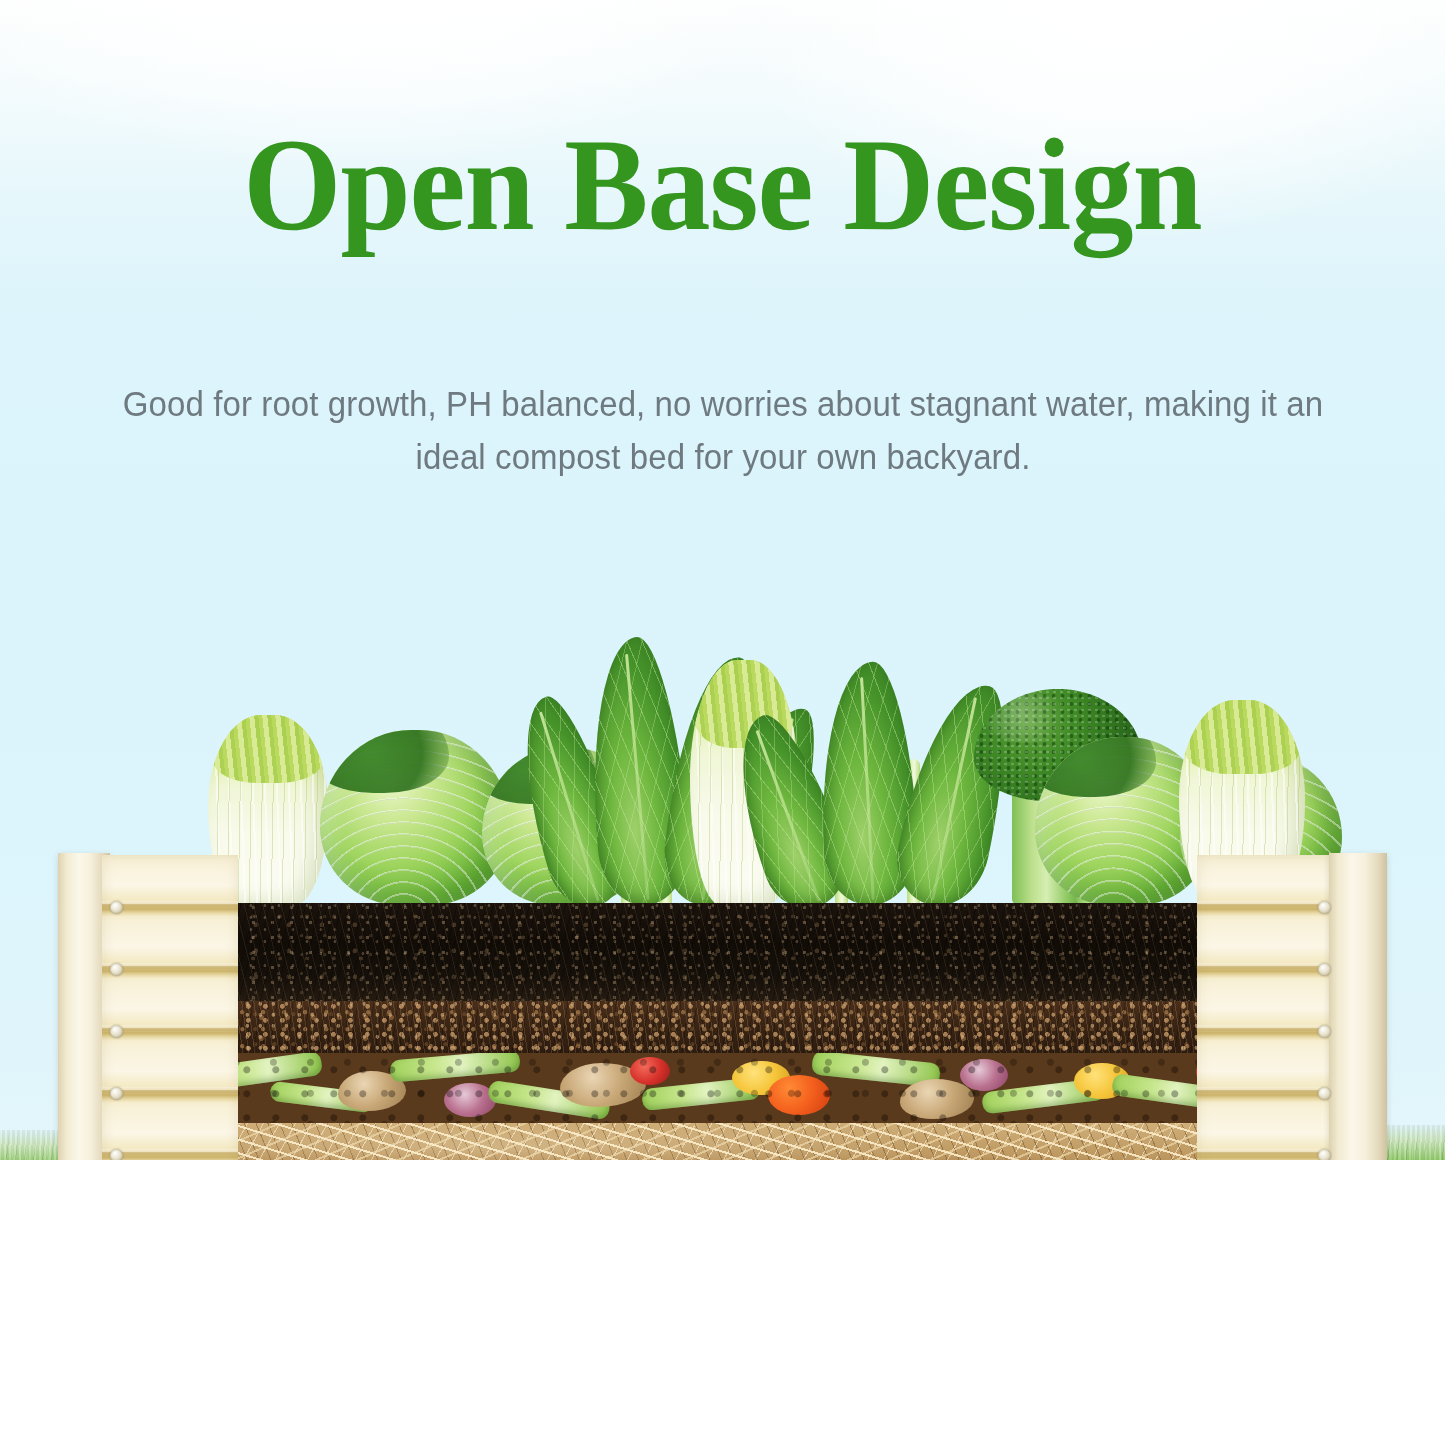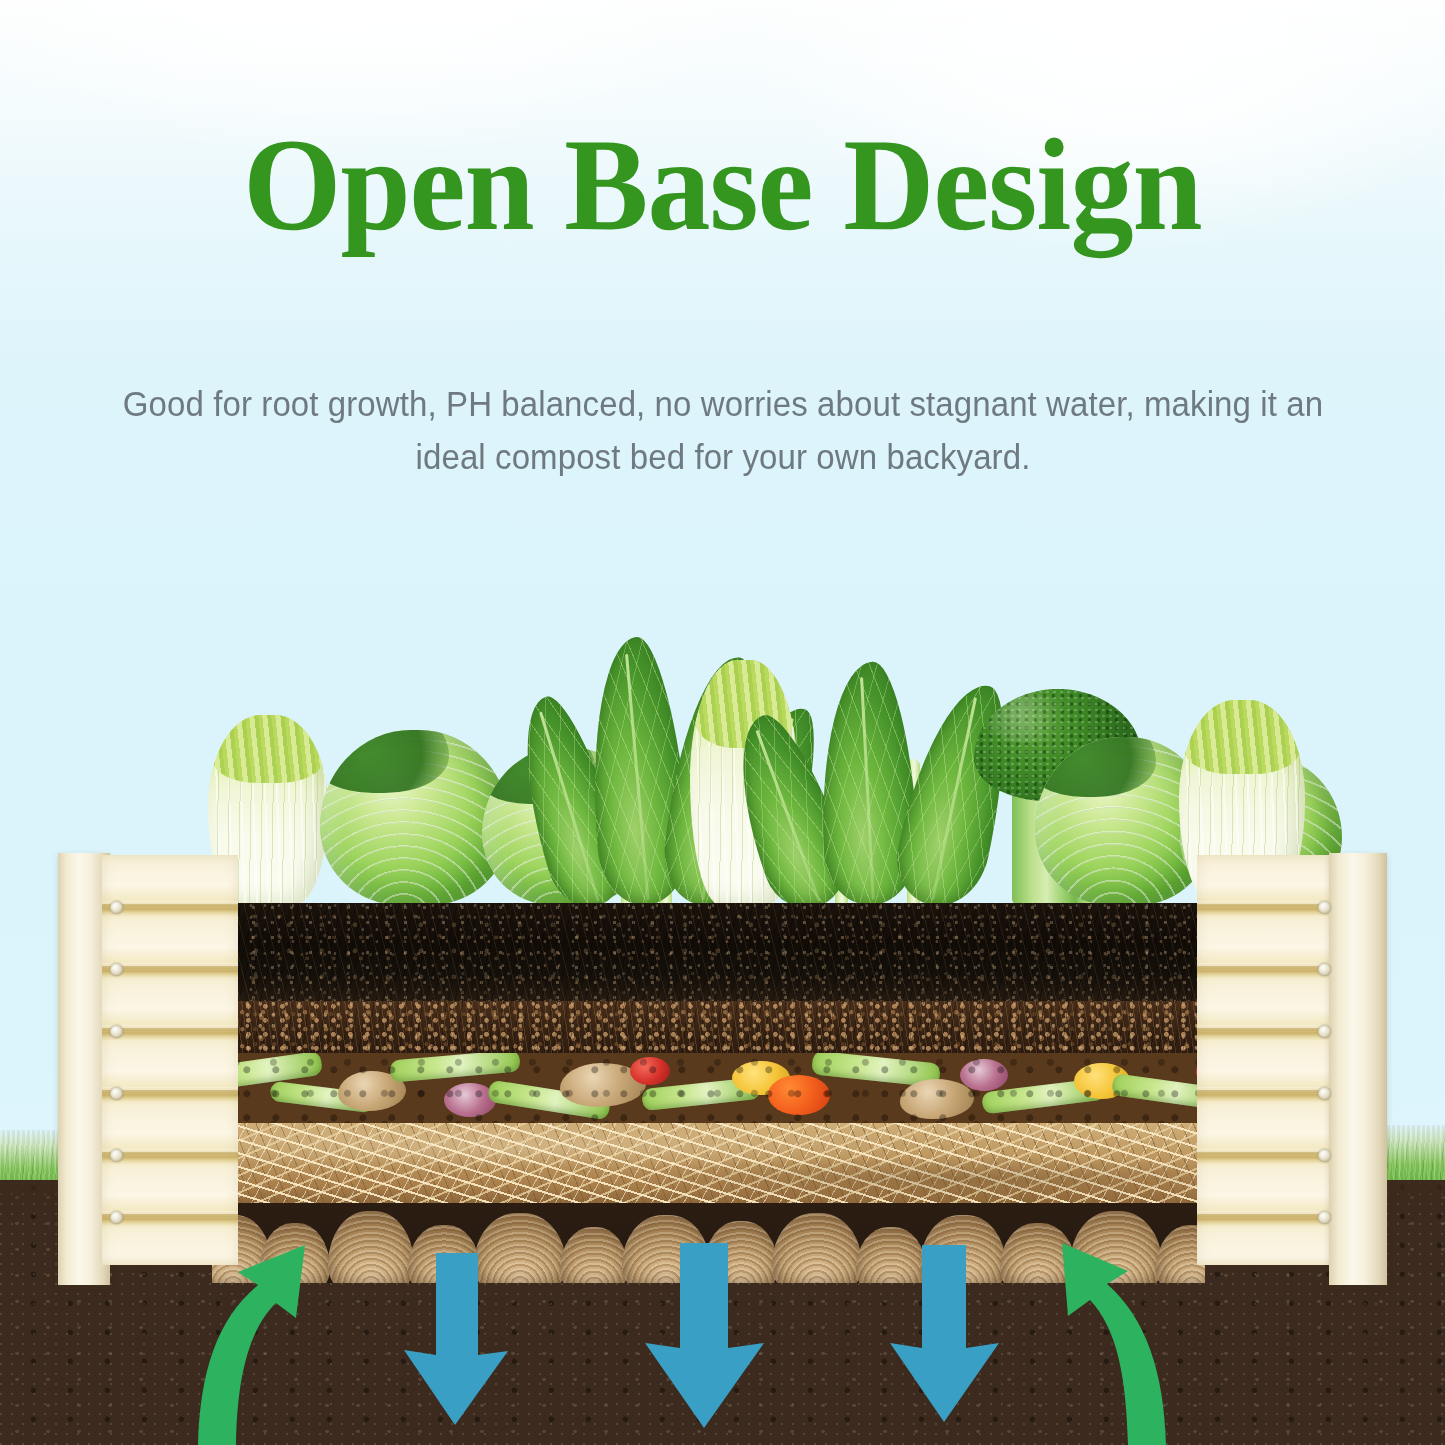--- a/index.html
+++ b/index.html
@@ -6,21 +6,21 @@
   html, body { width: 1445px; height: 1445px; overflow: hidden; }
   body {
     font-family: "Liberation Sans", sans-serif;
     position: relative;
     background: #ffffff;
   }
 
   
   #stage {
     position: absolute; inset: 0;
-    width: 1445px; height: 1445px;
+    width: 1445px; height: 1160px;
     overflow: hidden;
     background:
       radial-gradient(ellipse 620px 300px at 24% -4%, #ffffff 0%, rgba(255,255,255,0.85) 34%, rgba(255,255,255,0) 72%),
       radial-gradient(ellipse 520px 300px at 78% 2%, #ffffff 0%, rgba(255,255,255,0.75) 36%, rgba(255,255,255,0) 74%),
       linear-gradient(180deg,
         #fdfefe 0%,
         #f3fbfd 8%,
         #e6f7fb 17%,
         #ddf4fb 26%,
         #dbf4fc 48%,

